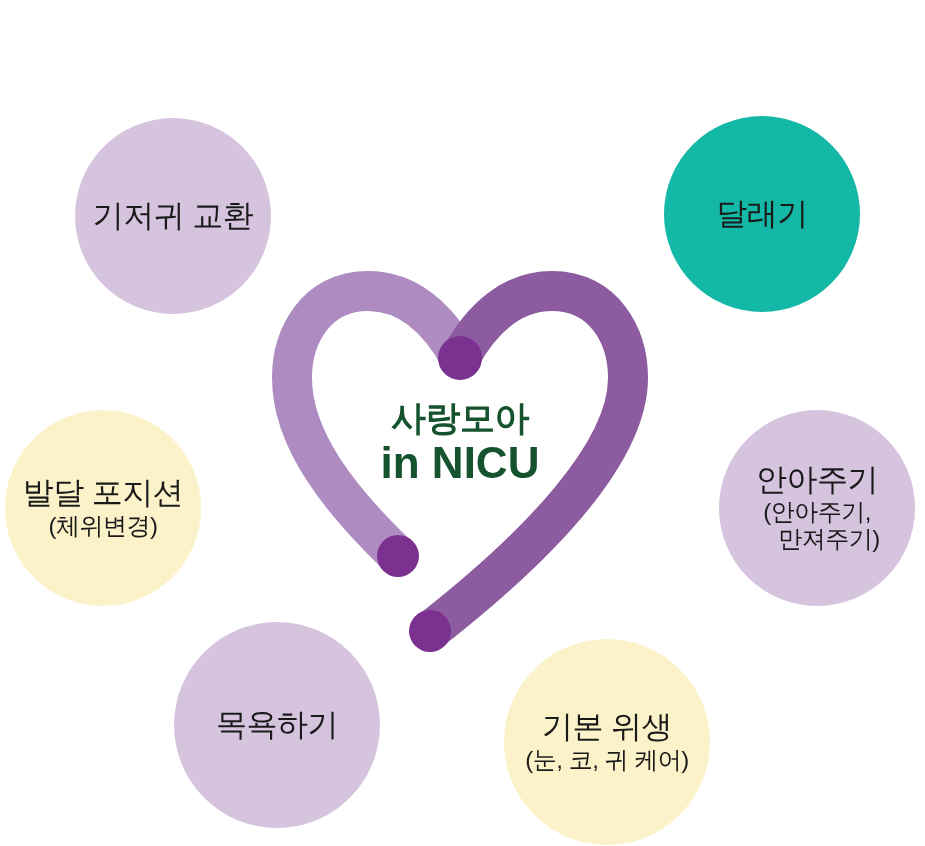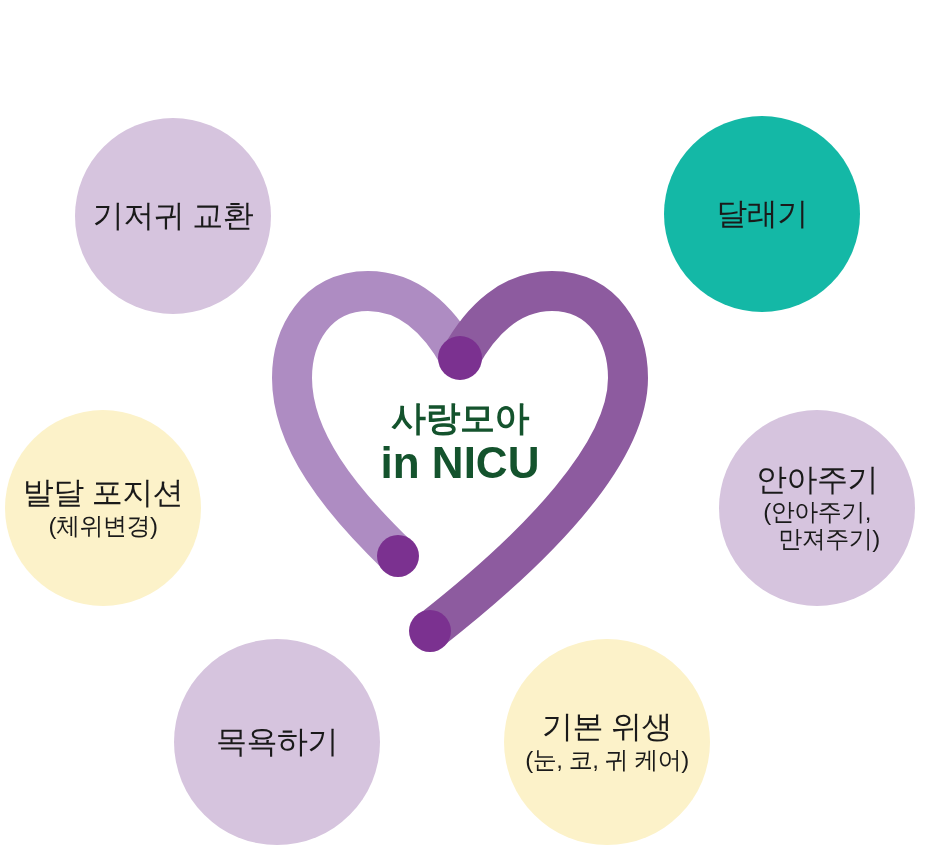--- a/index.html
+++ b/index.html
@@ -91,21 +91,21 @@
     <span class="b-main">발달 포지션</span>
     <span class="b-sub">(체위변경)</span>
   </div>
 
   <div class="bubble" style="left:719px; top:410px; width:196px; height:196px; background:#d6c4de;">
     <span class="b-main">안아주기</span>
     <span class="b-sub">(안아주기,</span>
     <span class="b-sub" style="margin-top:0;margin-left:24px;">만져주기)</span>
   </div>
 
-  <div class="bubble" style="left:174px; top:639px; width:206px; height:206px; background:#d6c4de;">
+  <div class="bubble" style="left:174px; top:622px; width:206px; height:206px; background:#d6c4de;">
     <span class="b-main">목욕하기</span>
   </div>
 
   <div class="bubble" style="left:504px; top:639px; width:206px; height:206px; background:#fcf2c9;text-align:right;">
     <span class="b-main">기본 위생</span>
     <span class="b-sub">(눈, 코, 귀 케어)</span>
   </div>
 
   <svg id="heart-layer" viewBox="0 0 925 846" aria-hidden="true">
 

